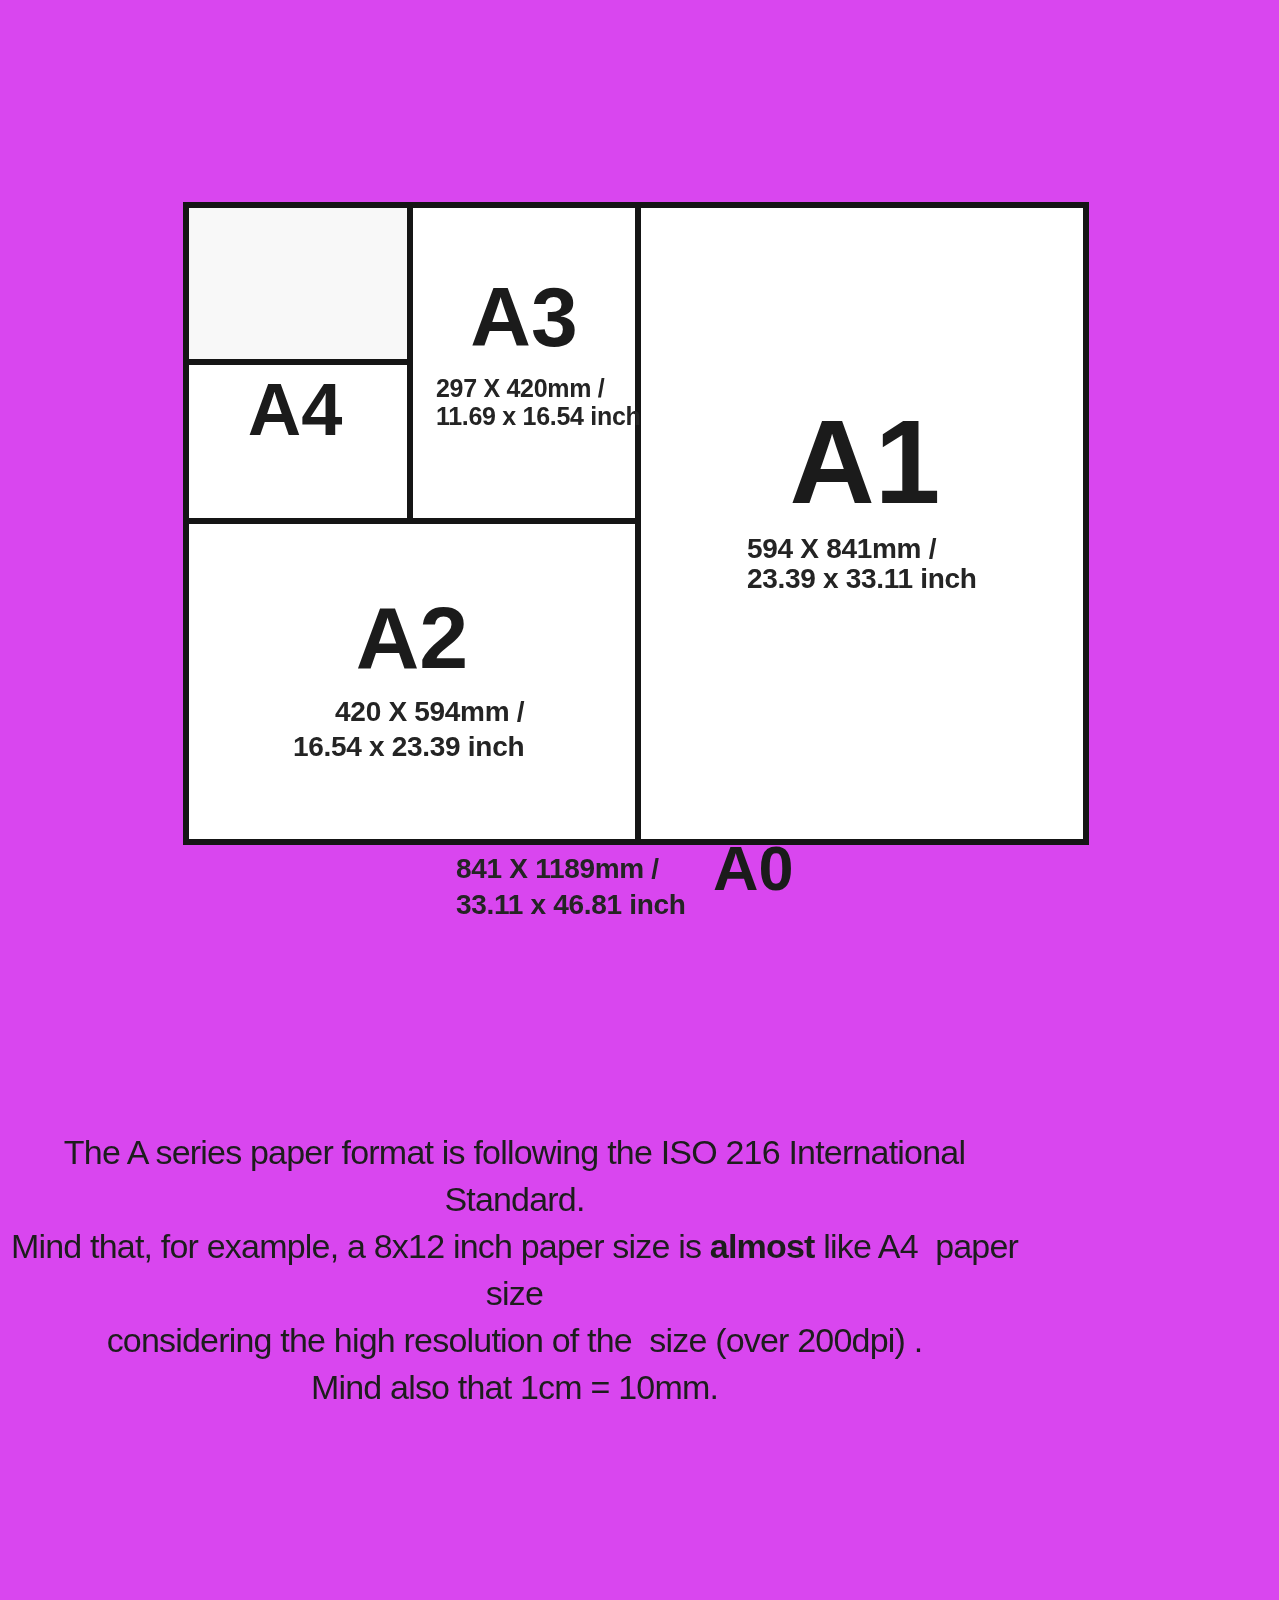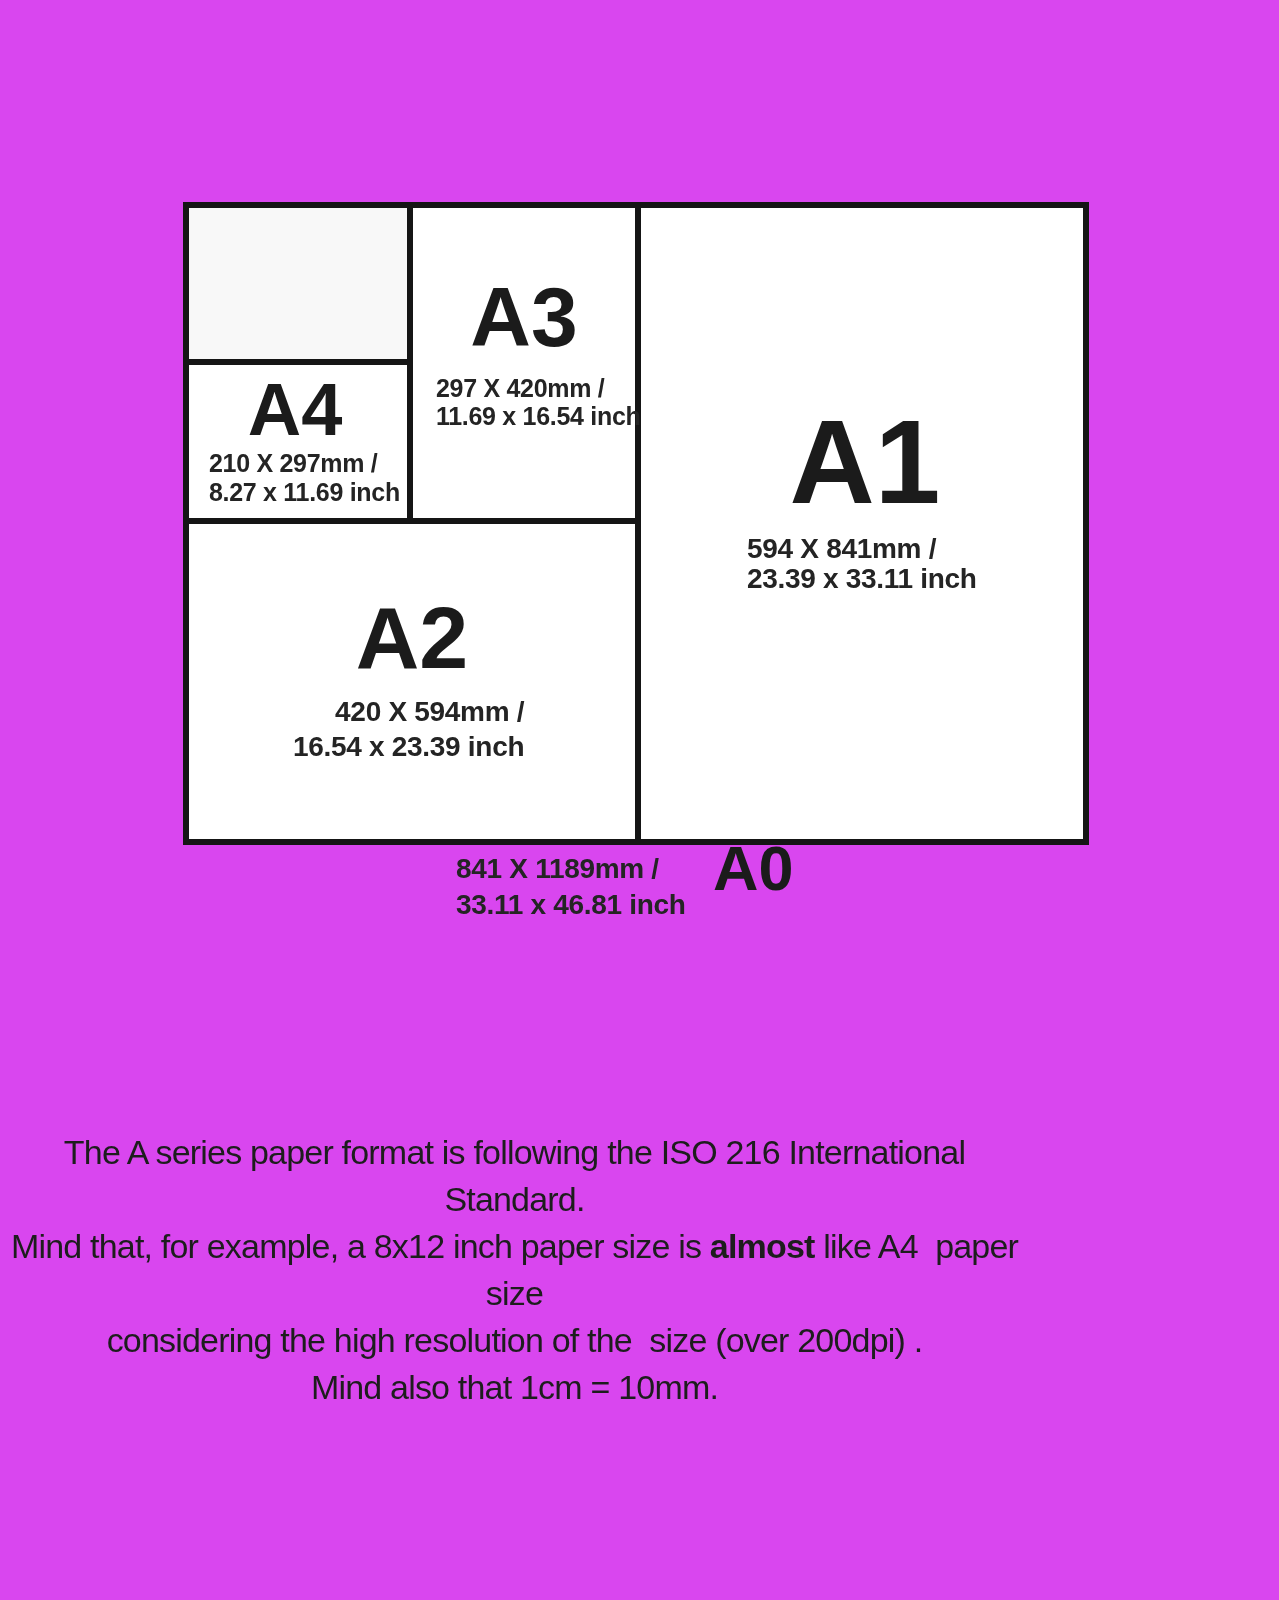--- a/index.html
+++ b/index.html
@@ -90,24 +90,20 @@
   <div class="abs seg h-a4"></div>
   <div class="abs seg h-a2"></div>
 
   <div class="abs size-label label-a3">A3</div>
   <div class="abs dims dims-a3">
     <div>297 X 420mm /</div>
     <div>11.69 x 16.54 inch</div>
   </div>
 
   <div class="abs size-label label-a4">A4</div>
-  <div class="abs dims dims-a4">
-    <div>210 X 297mm /</div>
-    <div>8.27 x 11.69 inch</div>
-  </div>
 
   <div class="abs size-label label-a2">A2</div>
   <div class="abs dims dims-a2">
     <div>420 X 594mm /</div>
     <div>16.54 x 23.39 inch</div>
   </div>
 
   <div class="abs size-label label-a1">A1</div>
   <div class="abs dims dims-a1">
     <div>594 X 841mm /</div>

